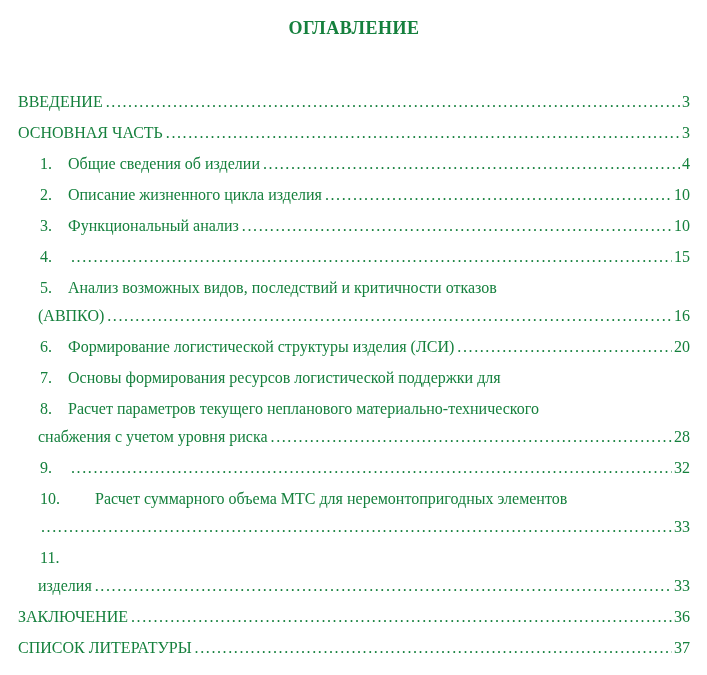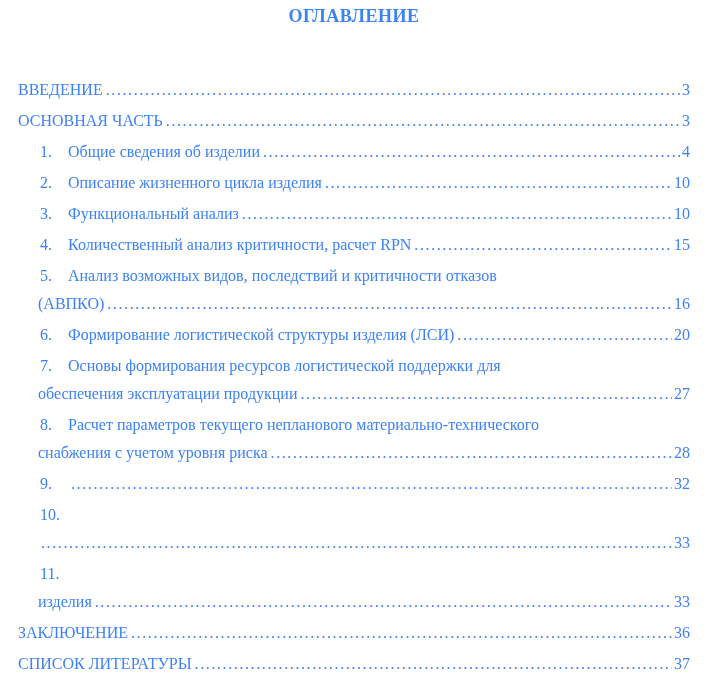--- a/index.html
+++ b/index.html
@@ -5,23 +5,23 @@
   html, body {
     margin: 0;
     padding: 0;
     background: #ffffff;
   }
   .page {
     box-sizing: border-box;
     width: 707px;
     height: 675px;
     background: #ffffff;
-    color: #3b82f6;
+    color: #15803d;
     font-family: "Liberation Serif", "DejaVu Serif", serif;
-    padding: 4px 17px 0 18px;
+    padding: 16px 17px 0 18px;
     overflow: hidden;
   }
   .doc-title {
     font-size: 18px;
     font-weight: bold;
     line-height: 24px;
     text-align: center;
     margin-bottom: 48px;
     letter-spacing: 0.5px;
   }
@@ -97,21 +97,20 @@
 
     <div class="row item">
       <span class="num">3.</span>
       <span class="text">Функциональный анализ</span>
       <span class="leader"></span>
       <span class="pagenum">10</span>
     </div>
 
     <div class="row item">
       <span class="num">4.</span>
-      <span class="text">Количественный анализ критичности, расчет RPN</span>
       <span class="leader"></span>
       <span class="pagenum">15</span>
     </div>
 
     <div class="row item">
       <span class="num">5.</span>
       <span class="text">Анализ возможных видов, последствий и критичности отказов</span>
     </div>
     <div class="row wrap">
       <span class="text">(АВПКО)</span>
@@ -123,44 +122,40 @@
       <span class="num">6.</span>
       <span class="text">Формирование логистической структуры изделия (ЛСИ)</span>
       <span class="leader"></span>
       <span class="pagenum">20</span>
     </div>
 
     <div class="row item">
       <span class="num">7.</span>
       <span class="text">Основы формирования ресурсов логистической поддержки для</span>
     </div>
-    <div class="row wrap">
-      <span class="text">обеспечения эксплуатации продукции</span>
-      <span class="leader"></span>
-      <span class="pagenum">27</span>
-    </div>
 
     <div class="row item">
       <span class="num">8.</span>
       <span class="text">Расчет параметров текущего непланового материально-технического</span>
     </div>
     <div class="row wrap">
       <span class="text">снабжения с учетом уровня риска</span>
       <span class="leader"></span>
       <span class="pagenum">28</span>
     </div>
 
     <div class="row item">
       <span class="num">9.</span>
       <span class="leader"></span>
       <span class="pagenum">32</span>
     </div>
 
     <div class="row item wide">
       <span class="num">10.</span>
+      <span class="text">Расчет суммарного объема МТС для неремонтопригодных элементов</span>
     </div>
     <div class="row wrap">
       <span class="leader"></span>
       <span class="pagenum">33</span>
     </div>
 
     <div class="row item wide">
       <span class="num">11.</span>
     </div>
     <div class="row wrap">

